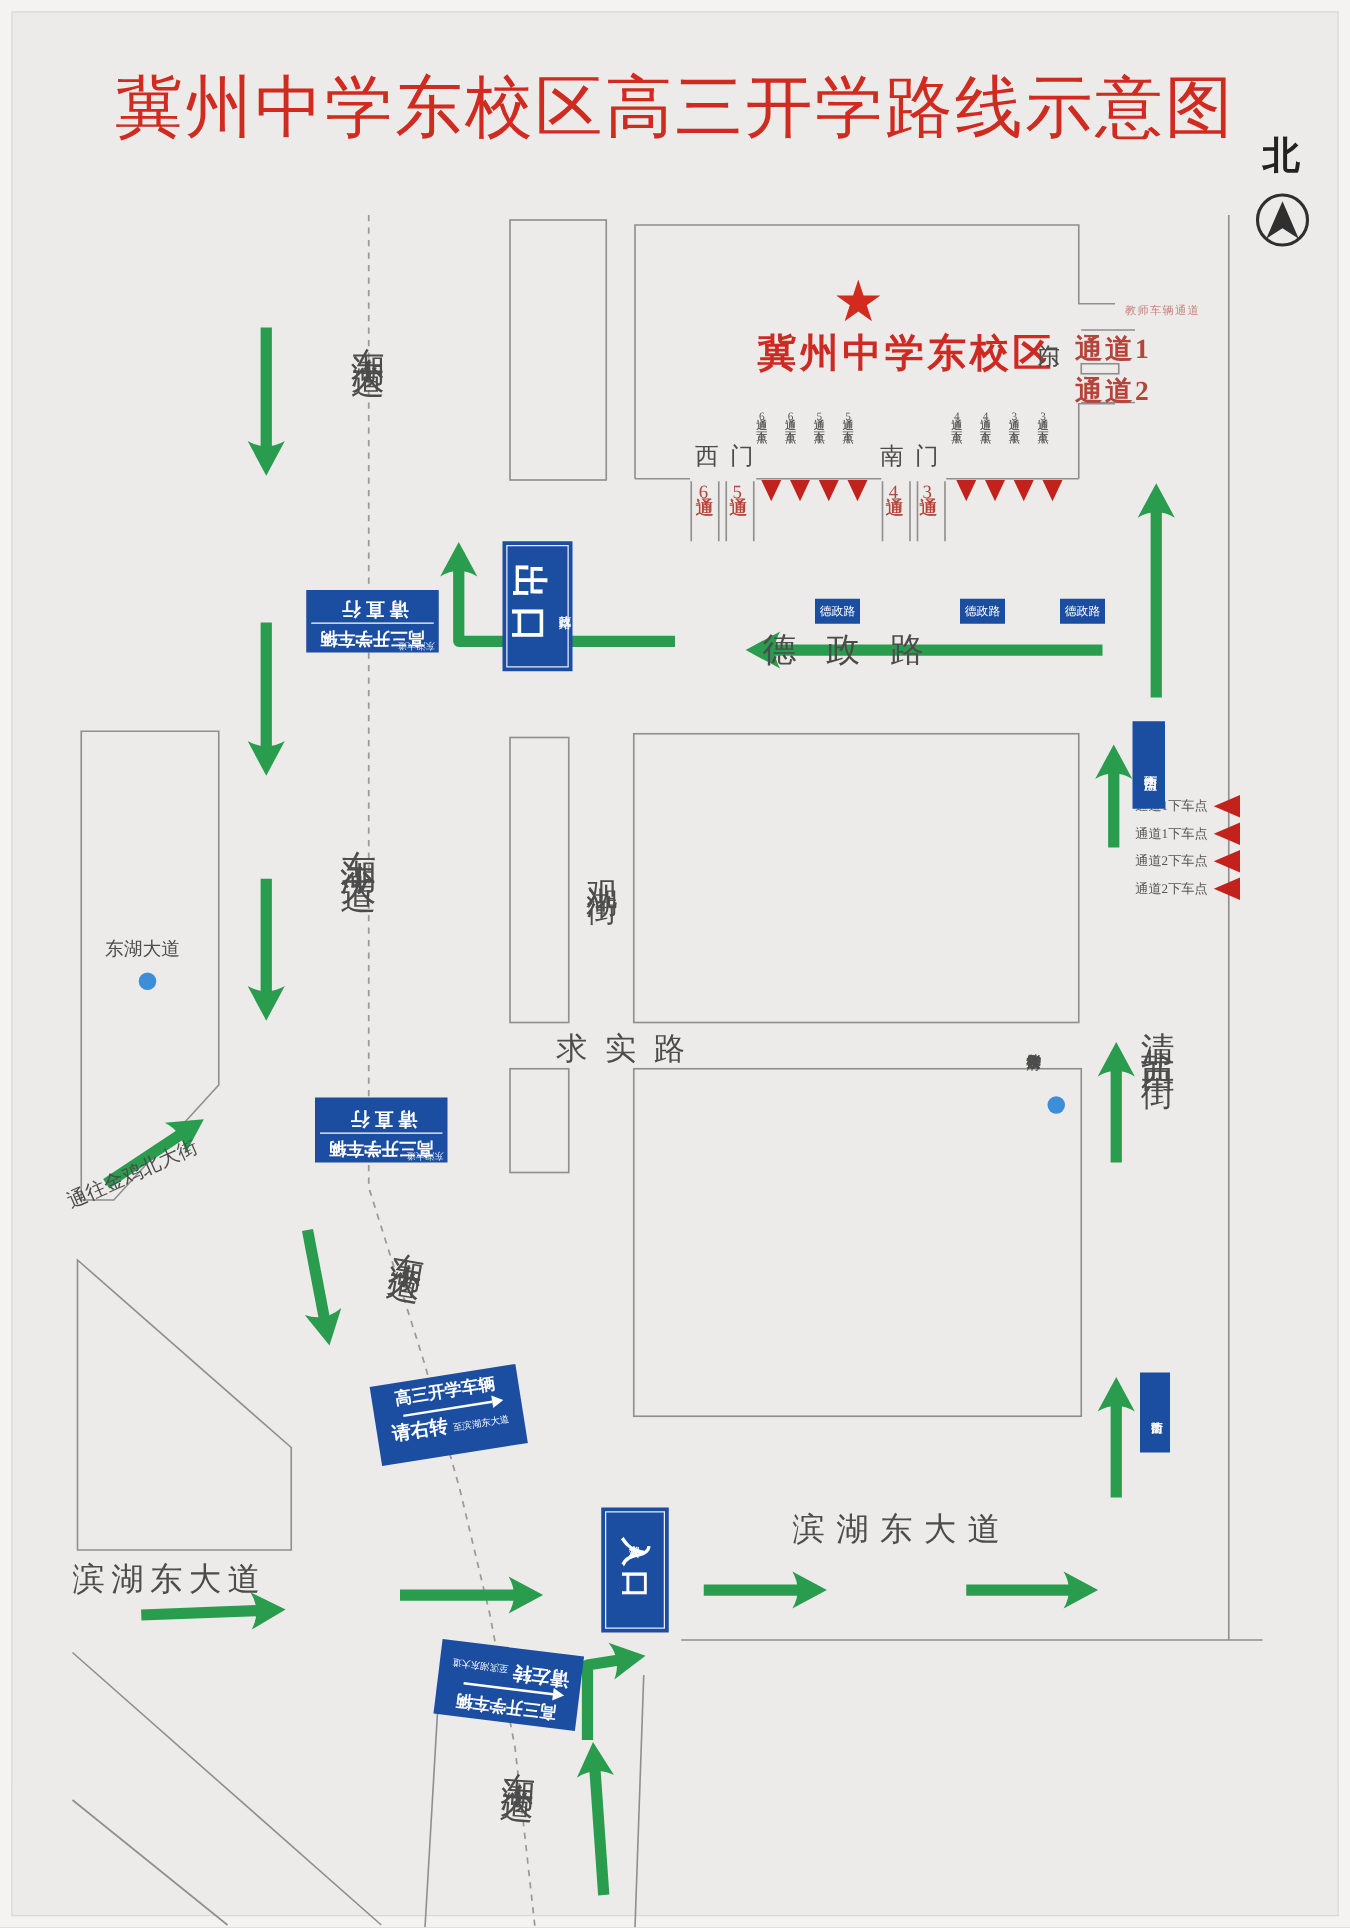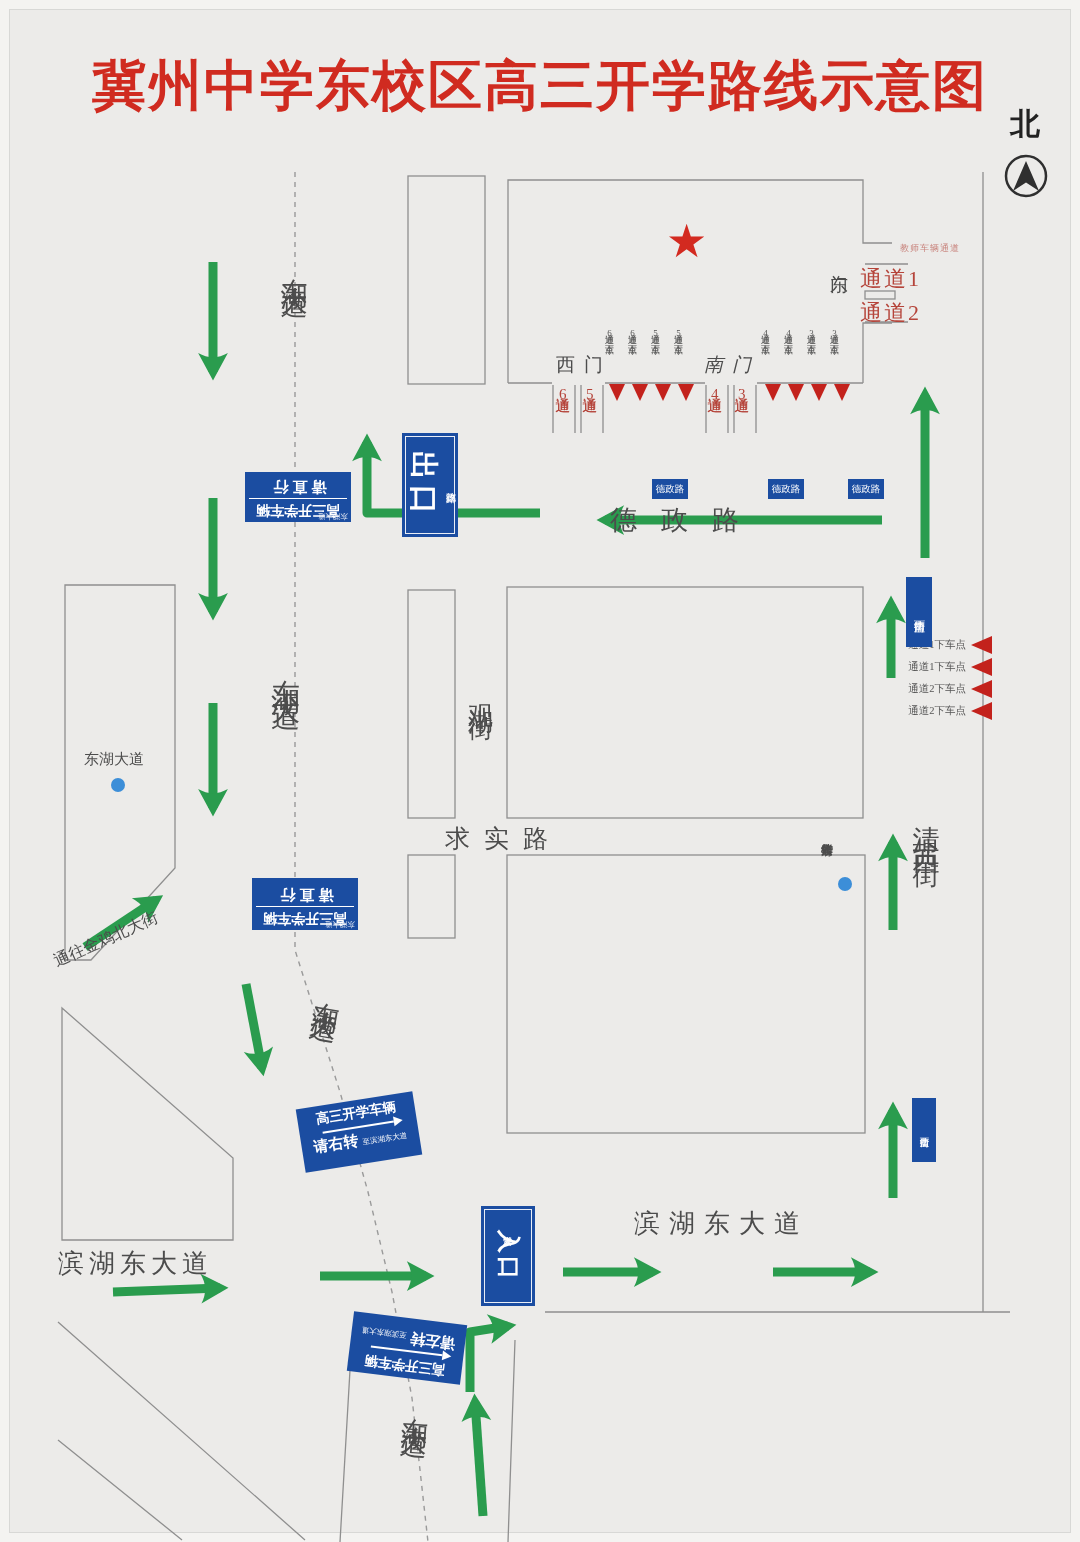--- a/index.html
+++ b/index.html
@@ -9,28 +9,28 @@
     font-family:"Liberation Sans",sans-serif;
     box-shadow: inset 0 0 0 9px #f4f3f1, inset 0 0 0 10px #d8d8d6;
   }
   .abs{position:absolute;}
   .gray{color:#4c4c4c;font-family:"Liberation Serif",serif;}
   .red{color:#b5443a;font-family:"Liberation Serif",serif;}
   .v{writing-mode:vertical-rl;text-orientation:upright;}
   .vs{writing-mode:vertical-rl;text-orientation:sideways;}
   #title{
     left:0;top:50px;width:1080px;text-align:center;
-    font-size:54px;font-weight:700;color:#d02b20;letter-spacing:2px;
+    font-size:54px;font-weight:400;color:#d02b20;letter-spacing:2px;
     font-family:"Liberation Sans",sans-serif;
   }
   #north-label{left:1010px;top:104px;font-size:30px;font-weight:bold;color:#222;}
   #campus-star{left:666px;top:218px;font-size:46px;color:#d32a20;line-height:1;}
   #campus-name{left:560px;top:262px;width:330px;text-align:center;font-size:31px;font-weight:bold;color:#cc2a22;letter-spacing:3px;font-family:"Liberation Serif",serif;}
   .gate{font-size:19px;letter-spacing:9px;}
-  .chan-big{font-size:22px;letter-spacing:2px;font-weight:normal;}
+  .chan-big{font-size:22px;letter-spacing:2px;font-weight:bold;}
   .chan-v{font-size:15px;height:50px;line-height:1.05;}
   .dp{font-size:9px;color:#555;height:56px;top:328px;line-height:1.05;font-family:"Liberation Serif",serif;}
   .dpe{font-size:10.5px;color:#555;width:64px;text-align:right;font-family:"Liberation Serif",serif;}
   .sign{position:absolute;background:#1b4da1;color:#fff;box-sizing:border-box;}
   .sign-straight{width:106px;height:50px;transform:rotate(180deg);padding:3px 4px;text-align:center;}
   .sign-straight .l1{font-size:14px;font-weight:bold;border-bottom:1.5px solid #fff;padding-bottom:2px;white-space:nowrap;}
   .sign-straight .l2{font-size:15px;font-weight:bold;margin-top:2px;letter-spacing:4px;}
   .corner-tag{position:absolute;top:1px;left:3px;font-size:7.5px;opacity:.85;}
   .gate-sign{padding:3px;}
   .gate-sign .inner{width:100%;height:100%;box-sizing:border-box;border:1.5px solid rgba(255,255,255,.9);display:flex;align-items:center;justify-content:center;}
@@ -121,23 +121,24 @@
     <g>
       <circle cx="1026" cy="176" r="20" stroke="#2f2f2f" stroke-width="2.5" fill="none"></circle>
       <path d="M1026,161 L1013,191 L1026,182.5 L1039,191 Z" fill="#2f2f2f"></path>
     </g>
   </svg>
 
   <div id="title" class="abs">冀州中学东校区高三开学路线示意图</div>
   <div id="north-label" class="abs">北</div>
 
   <div id="campus-star" class="abs">★</div>
+  <div id="campus-name" class="abs">冀州中学东校区</div>
   <div class="abs gray v" style="left:827px;top:260px;font-size:18px;height:48px;">东门</div>
   <div class="abs gray gate" style="left:556px;top:352px;">西门</div>
-  <div class="abs gray gate" style="left:704px;top:352px;font-style:italic;">南门</div>
+  <div class="abs gray gate" style="left:704px;top:352px;">南门</div>
 
   <div class="abs" style="left:856px;top:242px;font-size:9px;color:#c8837c;letter-spacing:1px;margin-left:44px;">教师车辆通道</div>
   <div class="abs red chan-big" style="left:860px;top:264px;">通道1</div>
   <div class="abs red chan-big" style="left:860px;top:298px;">通道2</div>
   <div class="abs red v chan-v" style="left:554px;top:386px;">通道6</div>
   <div class="abs red v chan-v" style="left:581px;top:386px;">通道5</div>
   <div class="abs red v chan-v" style="left:706px;top:386px;">通道4</div>
   <div class="abs red v chan-v" style="left:733px;top:386px;">通道3</div>
 
   <div class="abs v dp" style="left:604px;">通道6下车点</div>

